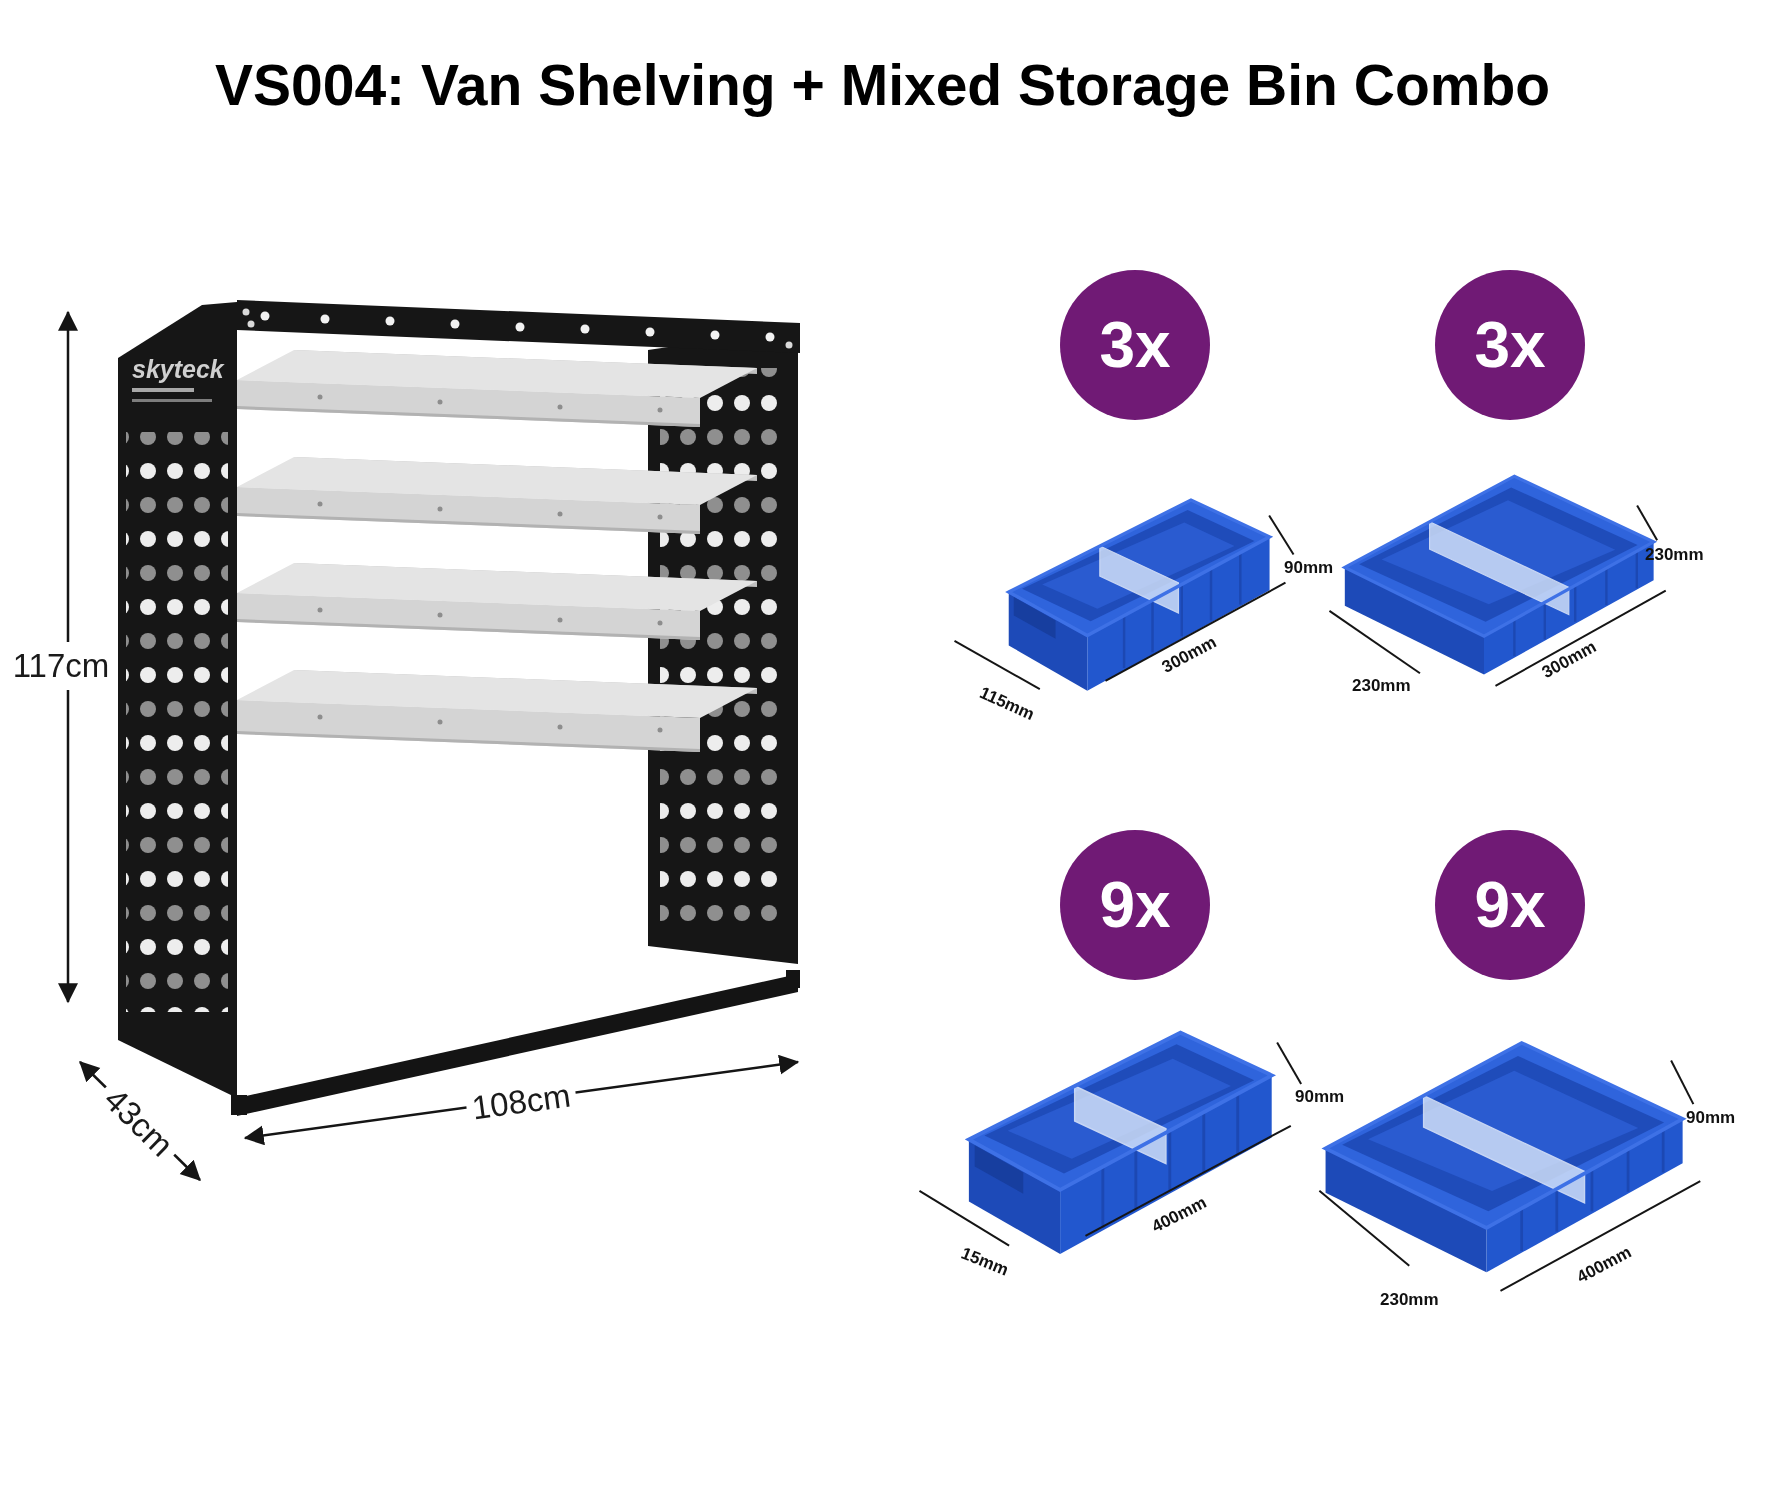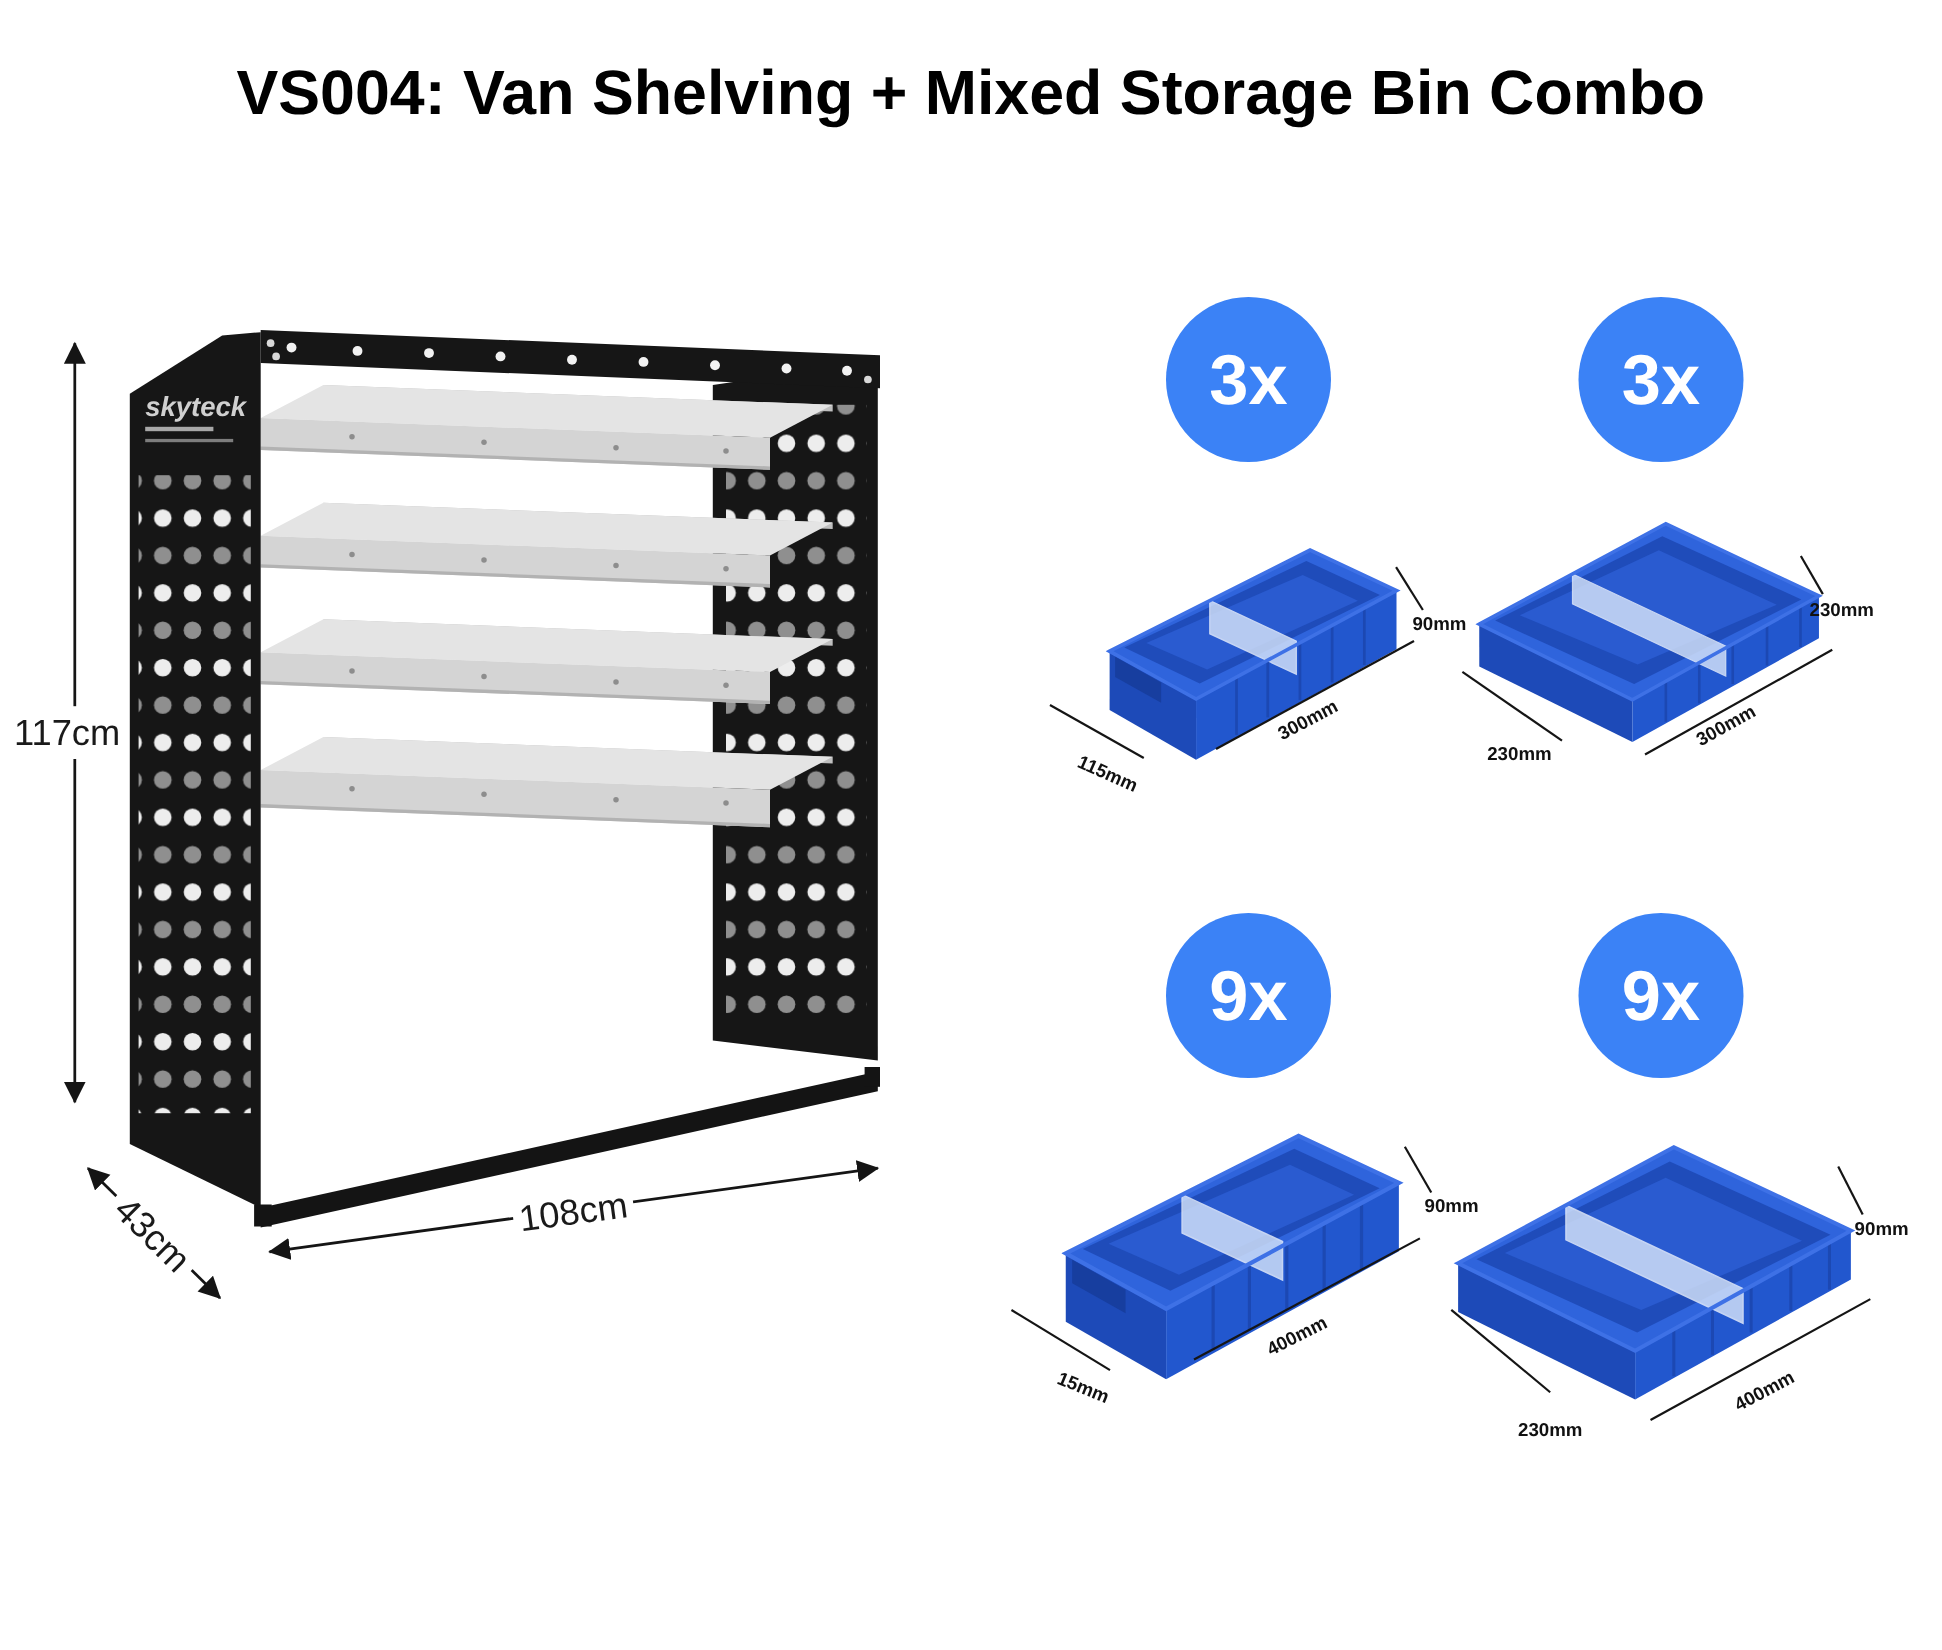--- a/index.html
+++ b/index.html
@@ -1,21 +1,21 @@
 <!DOCTYPE html>
 <html><head>
 <meta charset="utf-8">
 <style>
   html,body{margin:0;padding:0;background:#fff;}
   body{font-family:"Liberation Sans",sans-serif;}
   .page{position:relative;width:1765px;height:1448px;background:#ffffff;overflow:hidden;}
   .abs{position:absolute;}
   .title{position:absolute;top:52px;left:0;width:100%;text-align:center;
          font-size:57px;font-weight:bold;color:#000;margin:0;}
-  .badge{width:150px;height:150px;border-radius:50%;background:#3b82f6;
+  .badge{width:150px;height:150px;border-radius:50%;background:#701a75;
          display:flex;align-items:center;justify-content:center;}
   .badge span{color:#ffffff;font-size:64px;font-weight:bold;line-height:1;}
   .dim-label{font-size:17px;font-weight:bold;color:#111;white-space:nowrap;}
   .dim-line{height:0;border-top:2px solid #151515;transform-origin:0 0;}
   svg text.dimtxt{font-family:"Liberation Sans",sans-serif;font-size:33px;fill:#1a1a1a;}
   svg text.brand{font-family:"Liberation Sans",sans-serif;font-size:25px;font-weight:bold;
                  font-style:italic;fill:#d0d0d0;}
 </style>
 </head>
 <body>

